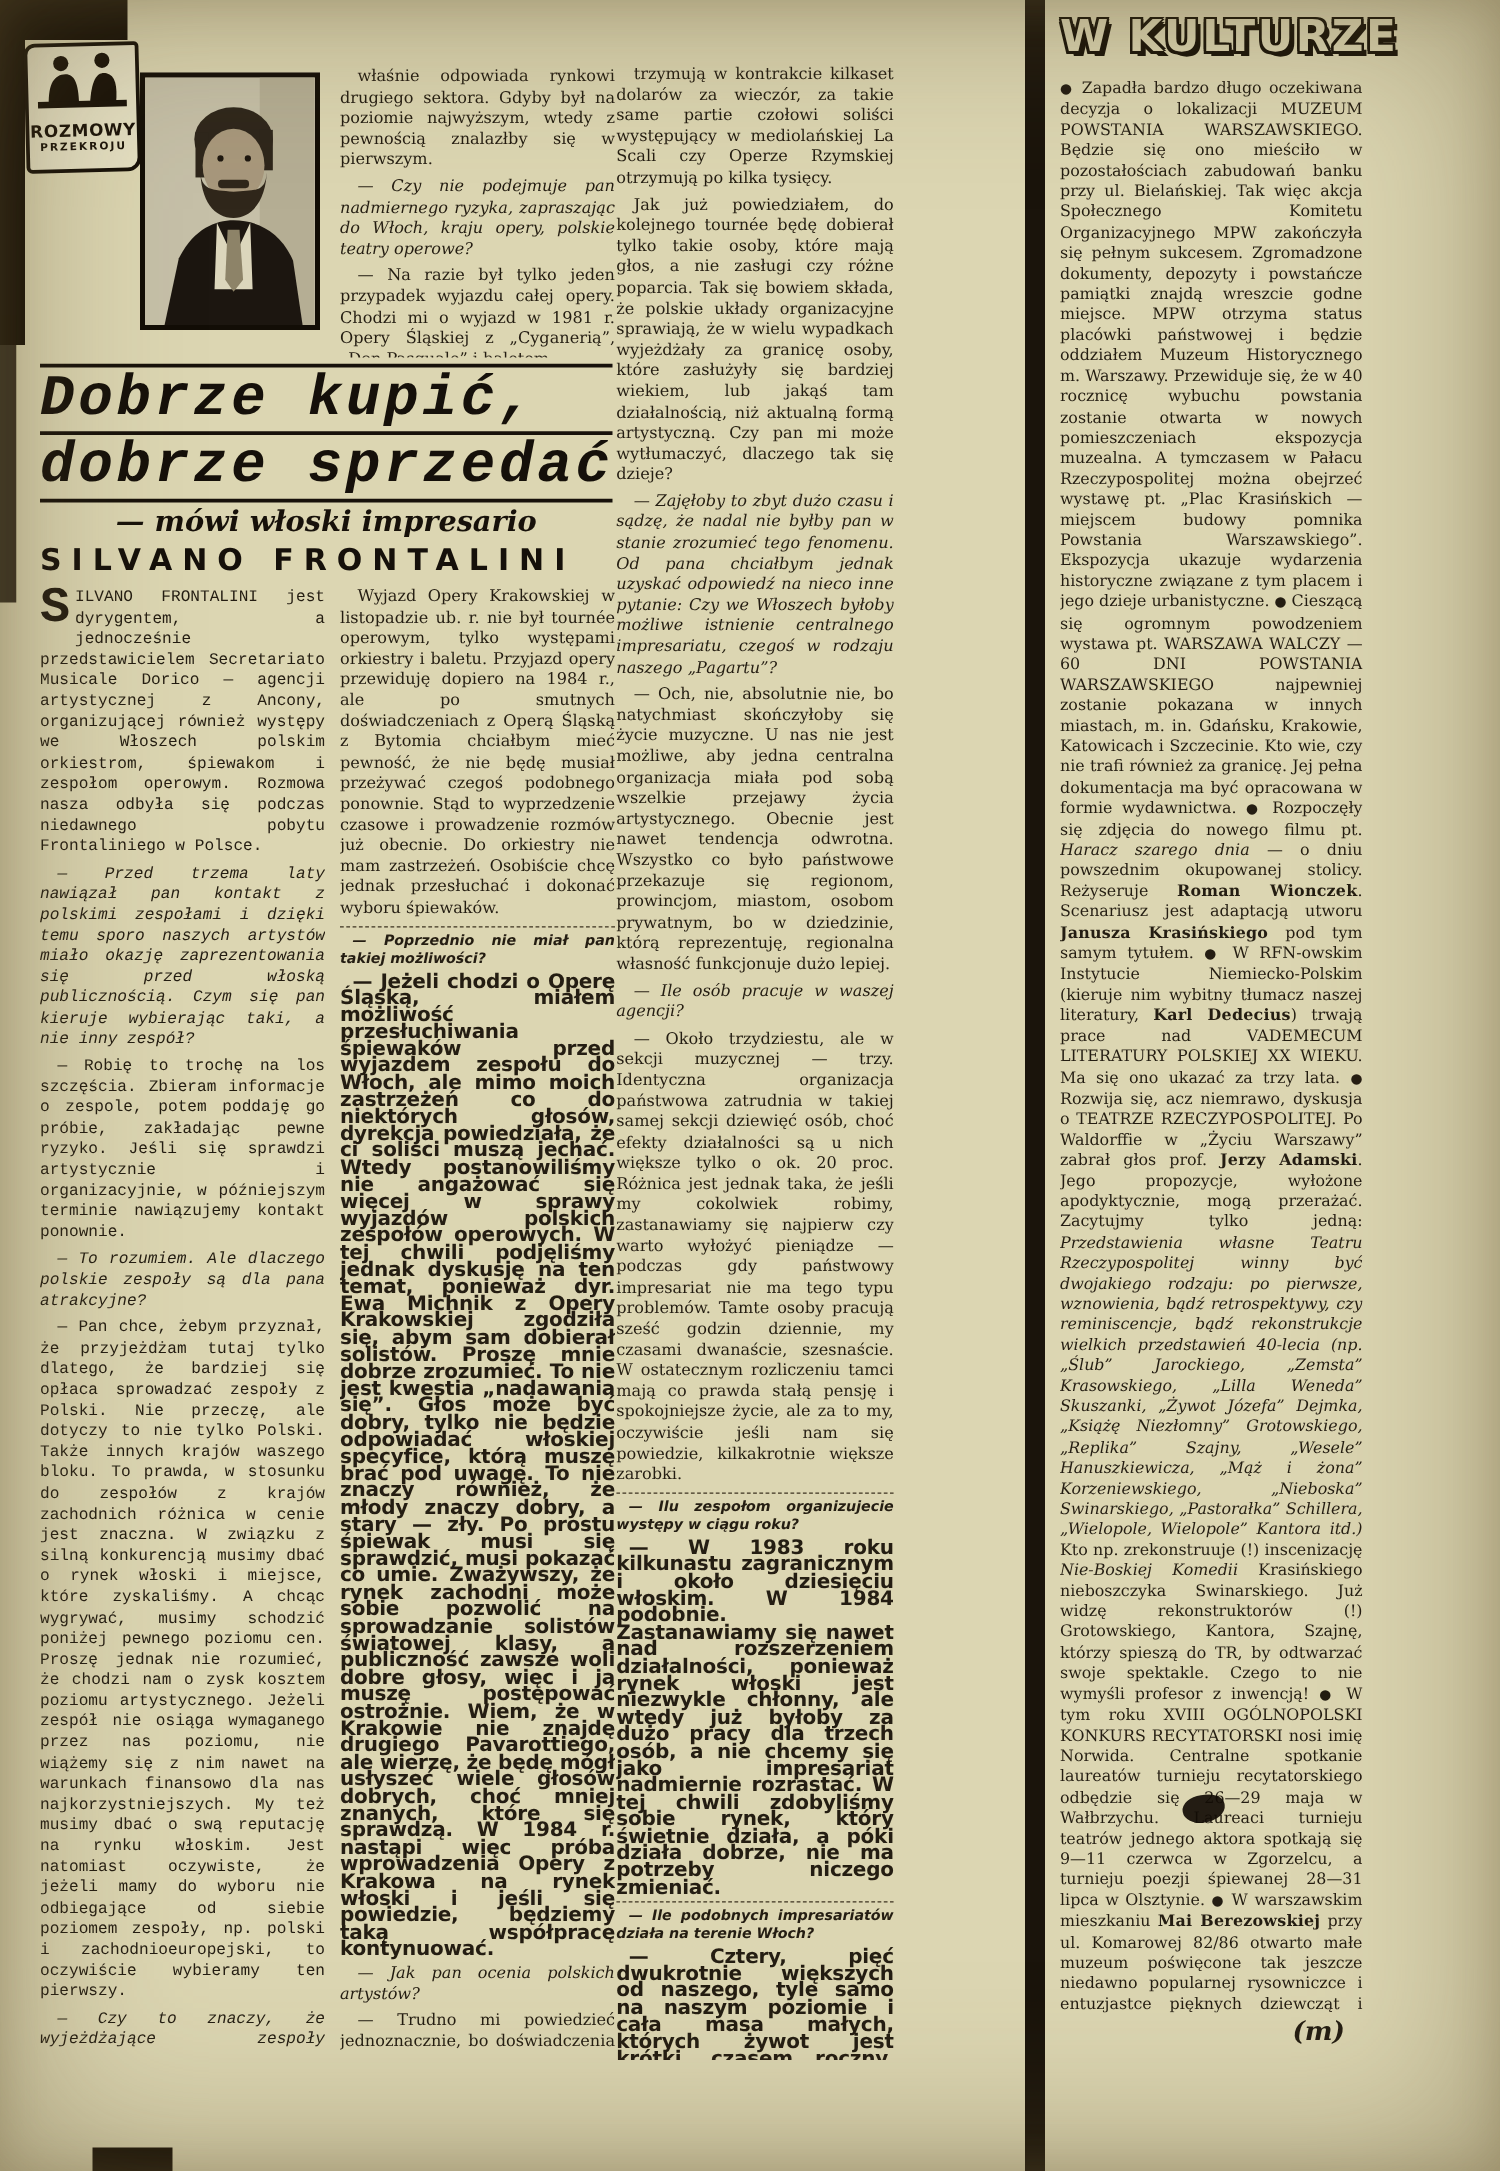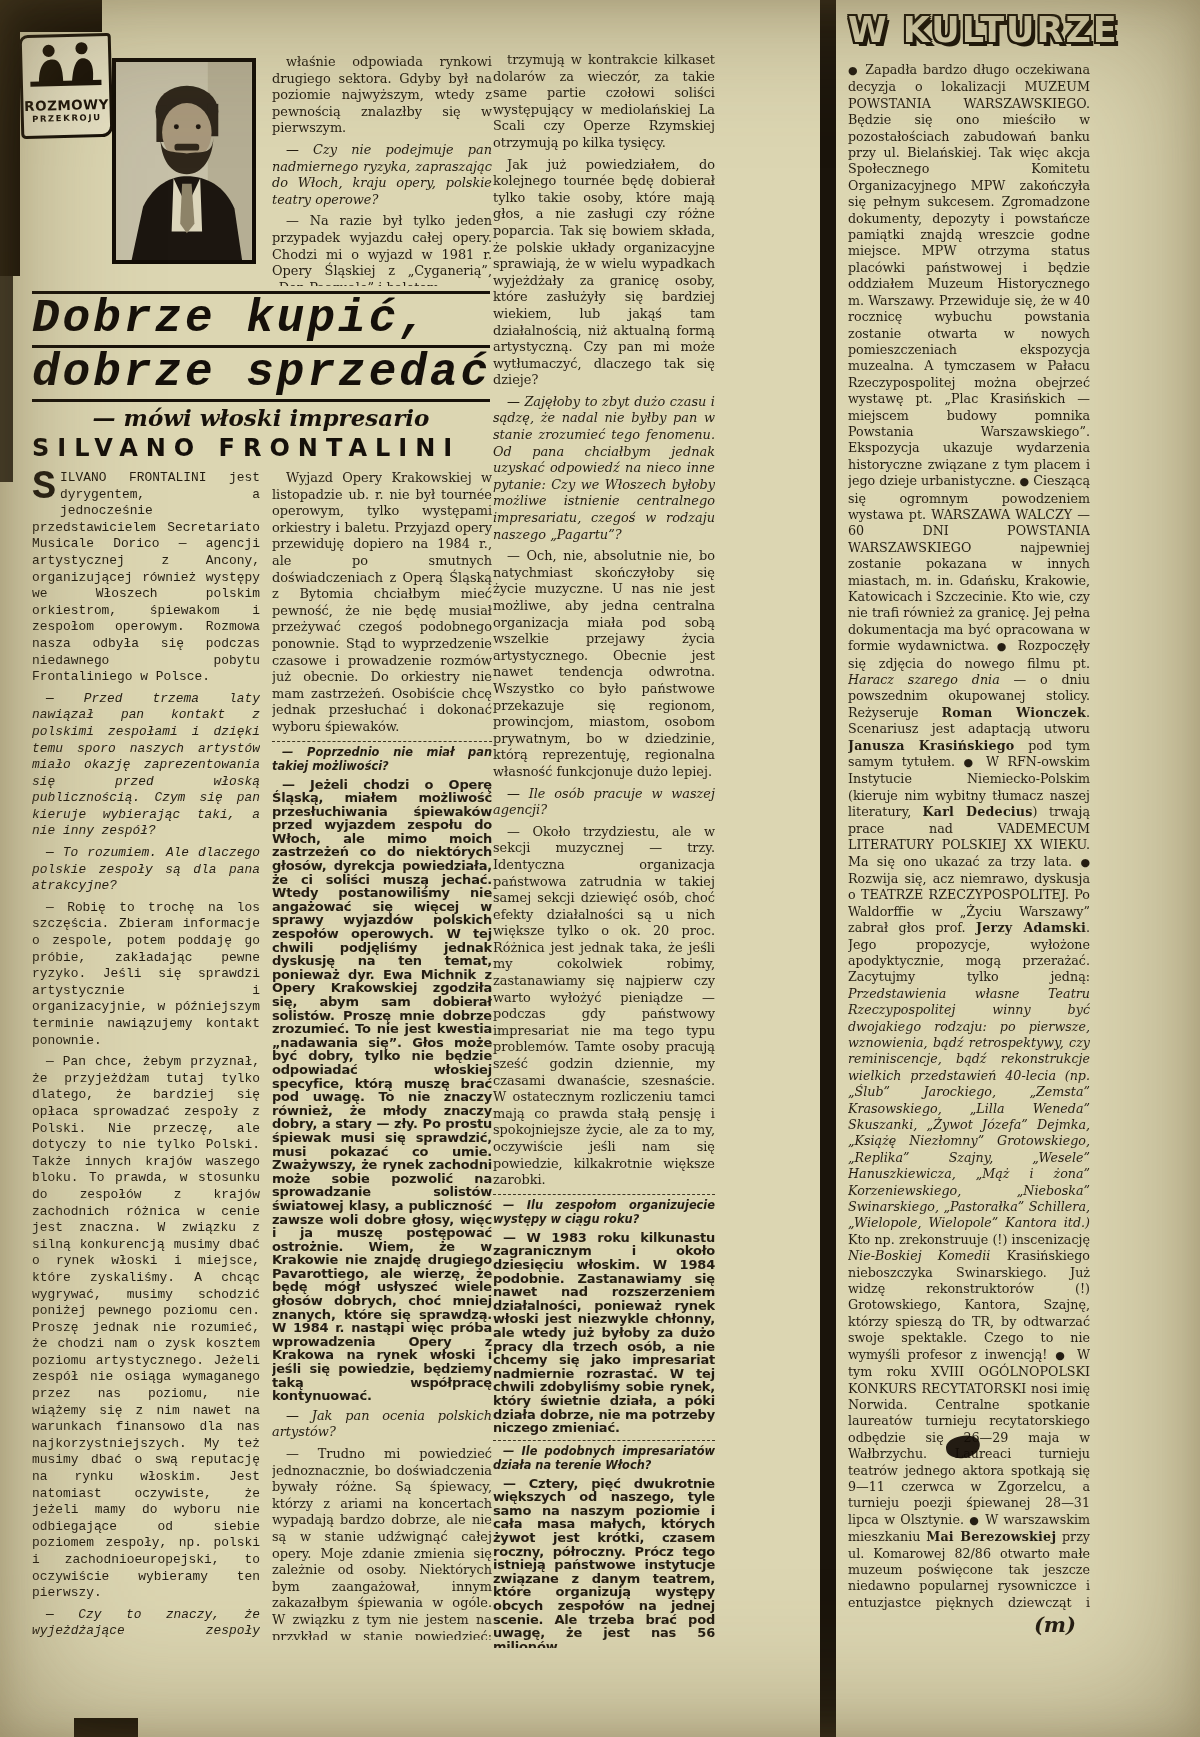--- a/index.html
+++ b/index.html
@@ -39,21 +39,21 @@
   .colA{left:32px;top:470px;width:228px;height:1168px;font-family:Liberation Mono, monospace;}
   .colBtop{left:272px;top:54px;width:220px;height:232px;}
   .colB{left:272px;top:470px;width:220px;height:1170px;}
   .colC{left:493px;top:52px;width:222px;height:1596px;}
   .para{margin:0 0 5px 0;text-align:justify;font-size:12.9px;line-height:16.6px;text-indent:14px;hyphens:auto;}
   .para.lead{text-indent:0;}
   .para.lead::first-letter{float:left;font-size:40px;line-height:33px;padding:1px 4px 0 0;font-weight:bold;}
   .para.q{font-style:italic;}
   .para.qs{font-family:"DejaVu Sans",sans-serif;font-weight:bold;font-style:italic;
            font-size:11.4px;line-height:14px;border-top:1px dashed #3c3320;padding-top:3px;text-indent:10px;}
-  .para.sm{font-family:"DejaVu Sans",sans-serif;font-weight:bold;font-size:13px;line-height:13.6px;letter-spacing:-.2px;text-indent:10px;}
+  .para.sm{font-family:"DejaVu Sans",sans-serif;font-weight:bold;font-size:16px;line-height:13.6px;letter-spacing:-.2px;text-indent:10px;}
   
   .divider{position:absolute;left:820px;top:0;width:16px;height:1737px;background:#1a140b;}
   
   .culture{position:absolute;left:848px;top:8px;width:242px;}
   .c-head{font-family:"DejaVu Sans",sans-serif;font-weight:bold;font-size:35px;line-height:44px;
       color:#dcd6b2;white-space:nowrap;
       text-shadow:-2px -2px 0 #181208, 2px -2px 0 #181208, -2px 2px 0 #181208, 2px 2px 0 #181208,
                   0 -2px 0 #181208, 0 2px 0 #181208, -2px 0 0 #181208, 2px 0 0 #181208, 4px 4px 0 #181208;}
   .c-head.l1{letter-spacing:13px;}
   .c-head.l2{letter-spacing:2px;}
@@ -117,22 +117,22 @@
     <div class="trule"></div>
     <div class="tline">dobrze sprzedać</div>
     <div class="trule"></div>
     <div class="subtitle">— mówi włoski impresario</div>
     <div class="speaker">SILVANO FRONTALINI</div>
   </div>
 
   <div class="col colA">
       <p class="para lead">SILVANO FRONTALINI jest dyrygentem, a jednocześnie przedstawicielem Secretariato Musicale Dorico — agencji artystycznej z Ancony, organizującej również występy we Włoszech polskim orkiestrom, śpiewakom i zespołom operowym. Rozmowa nasza odbyła się podczas niedawnego pobytu Frontaliniego w Polsce.</p>
       <p class="para q">— Przed trzema laty nawiązał pan kontakt z polskimi zespołami i dzięki temu sporo naszych artystów miało okazję zaprezentowania się przed włoską publicznością. Czym się pan kieruje wybierając taki, a nie inny zespół?</p>
+      <p class="para n">— Robię to trochę na los szczęścia. Zbieram informacje o zespole, potem poddaję go próbie, zakładając pewne ryzyko. Jeśli się sprawdzi artystycznie i organizacyjnie, w późniejszym terminie nawiązujemy kontakt ponownie.</p>
       <p class="para q">— To rozumiem. Ale dlaczego polskie zespoły są dla pana atrakcyjne?</p>
-      <p class="para n">— Robię to trochę na los szczęścia. Zbieram informacje o zespole, potem poddaję go próbie, zakładając pewne ryzyko. Jeśli się sprawdzi artystycznie i organizacyjnie, w późniejszym terminie nawiązujemy kontakt ponownie.</p>
       <p class="para n">— Pan chce, żebym przyznał, że przyjeżdżam tutaj tylko dlatego, że bardziej się opłaca sprowadzać zespoły z Polski. Nie przeczę, ale dotyczy to nie tylko Polski. Także innych krajów waszego bloku. To prawda, w stosunku do zespołów z krajów zachodnich różnica w cenie jest znaczna. W związku z silną konkurencją musimy dbać o rynek włoski i miejsce, które zyskaliśmy. A chcąc wygrywać, musimy schodzić poniżej pewnego poziomu cen. Proszę jednak nie rozumieć, że chodzi nam o zysk kosztem poziomu artystycznego. Jeżeli zespół nie osiąga wymaganego przez nas poziomu, nie wiążemy się z nim nawet na warunkach finansowo dla nas najkorzystniejszych. My też musimy dbać o swą reputację na rynku włoskim. Jest natomiast oczywiste, że jeżeli mamy do wyboru nie odbiegające od siebie poziomem zespoły, np. polski i zachodnioeuropejski, to oczywiście wybieramy ten pierwszy.</p>
       <p class="para q">— Czy to znaczy, że wyjeżdżające zespoły reprezentują jednakowy poziom?</p>
       <p class="para n">— Wyjaśnię: nasz impresariat działa w dwóch, nazwijmy to, sektorach. Jedne propozycje dotyczą występów w dużych ośrodkach kulturalnych, inne — w miastach mniej znaczących kulturalnie, ale atrakcyjnych turystycznie. Tu następuje również pewne rozgraniczenie poziomu artystycznego. Czasem słyszę krytyczne opinie strony polskiej, że angażujemy taki czy inny zespół, choć nie jest on w Polsce zespołem najlepszym. Tymczasem dla nas on</p>
     </div>
   <div class="col colB">
       <p class="para n">Wyjazd Opery Krakowskiej w listopadzie ub. r. nie był tournée operowym, tylko występami orkiestry i baletu. Przyjazd opery przewiduję dopiero na 1984 r., ale po smutnych doświadczeniach z Operą Śląską z Bytomia chciałbym mieć pewność, że nie będę musiał przeżywać czegoś podobnego ponownie. Stąd to wyprzedzenie czasowe i prowadzenie rozmów już obecnie. Do orkiestry nie mam zastrzeżeń. Osobiście chcę jednak przesłuchać i dokonać wyboru śpiewaków.</p>
       <p class="para qs">— Poprzednio nie miał pan takiej możliwości?</p>
       <p class="para sm">— Jeżeli chodzi o Operę Śląską, miałem możliwość przesłuchiwania śpiewaków przed wyjazdem zespołu do Włoch, ale mimo moich zastrzeżeń co do niektórych głosów, dyrekcja powiedziała, że ci soliści muszą jechać. Wtedy postanowiliśmy nie angażować się więcej w sprawy wyjazdów polskich zespołów operowych. W tej chwili podjęliśmy jednak dyskusję na ten temat, ponieważ dyr. Ewa Michnik z Opery Krakowskiej zgodziła się, abym sam dobierał solistów. Proszę mnie dobrze zrozumieć. To nie jest kwestia „nadawania się”. Głos może być dobry, tylko nie będzie odpowiadać włoskiej specyfice, którą muszę brać pod uwagę. To nie znaczy również, że młody znaczy dobry, a stary — zły. Po prostu śpiewak musi się sprawdzić, musi pokazać co umie. Zważywszy, że rynek zachodni może sobie pozwolić na sprowadzanie solistów światowej klasy, a publiczność zawsze woli dobre głosy, więc i ja muszę postępować ostrożnie. Wiem, że w Krakowie nie znajdę drugiego Pavarottiego, ale wierzę, że będę mógł usłyszeć wiele głosów dobrych, choć mniej znanych, które się sprawdzą. W 1984 r. nastąpi więc próba wprowadzenia Opery z Krakowa na rynek włoski i jeśli się powiedzie, będziemy taką współpracę kontynuować.</p>
       <p class="para q">— Jak pan ocenia polskich artystów?</p>
       <p class="para n">— Trudno mi powiedzieć jednoznacznie, bo doświadczenia bywały różne. Są śpiewacy, którzy z ariami na koncertach wypadają bardzo dobrze, ale nie są w stanie udźwignąć całej opery. Moje zdanie zmienia się zależnie od osoby. Niektórych bym zaangażował, innym zakazałbym śpiewania w ogóle. W związku z tym nie jestem na przykład w stanie powiedzieć: Opera Śląska jest dobra, lub zła. Po prostu niektórzy śpiewacy są lepsi, inni gorsi. Wydaje mi się, że brak wyrównanego poziomu jest następstwem sytuacji, jaka panuje w waszych teatrach, gdzie często dyrekcja wiąże się z kimś, kto otrzymał pracę w operze nieomal „na całe życie”. We Włoszech ten stosunek jest bardziej luźny: póki śpiewasz dobrze, jesteś angażowany; jeśli tracisz formę, musisz przejść albo do mniejszych teatrów, albo przestać śpiewać. To widać zresztą po wysokości honorariów. Śpiewacy z oper prowincjonalnych za pierwszoplanową partię o-</p>

